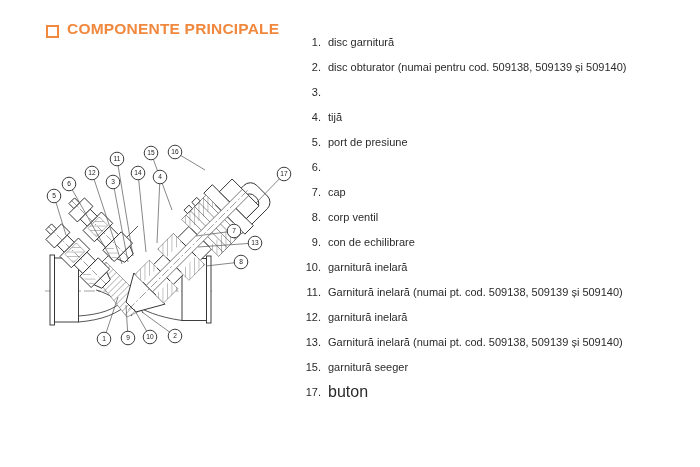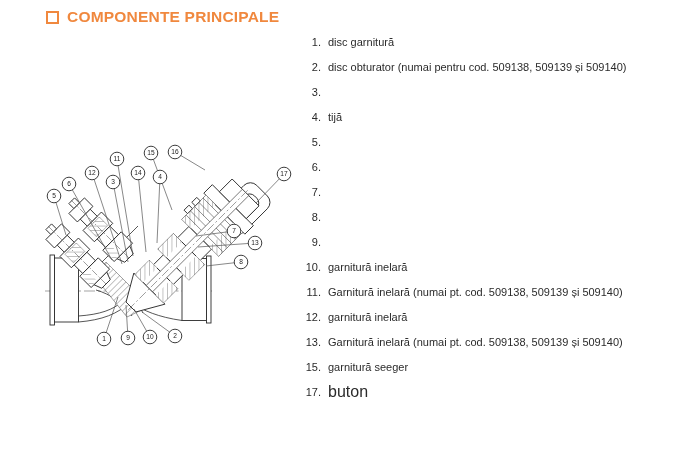--- a/index.html
+++ b/index.html
@@ -3,23 +3,23 @@
 <meta charset="utf-8">
 <style>
   :root{ --accent:#F0883E; --ink:#2b2b2b; --line:#2b2b2b; }
   html,body{margin:0;padding:0;background:#fff;}
   .page{
     position:relative; width:700px; height:467px; background:#fff;
     font-family:"Liberation Sans", sans-serif; color:var(--ink);
     overflow:hidden;
   }
   .title{
-    position:absolute; left:46px; top:8px; margin:0;
+    position:absolute; left:46px; top:20px; margin:0;
     font-size:15.5px; font-weight:bold; color:var(--accent);
-    letter-spacing:0.2px; display:flex; align-items:center;
+    letter-spacing:0.2px; display:flex; align-items:flex-end;
   }
   .bullet{
     display:inline-block; width:9px; height:9px;
     border:2.5px solid var(--accent); margin-right:8px; margin-top:1px;
     background:transparent;
   }
   .diagram{ position:absolute; left:30px; top:128px; width:278px; height:240px; }
   .diagram svg{ display:block; }
   .leader{ stroke:#555; stroke-width:0.7; }
   .callout-circle{ fill:#fff; stroke:#333; stroke-width:0.95; }
@@ -212,36 +212,40 @@
     <span class="num">3.</span>
   </li>
 
   <li class="component-item">
     <span class="num">4.</span>
     <span class="label">tijă</span>
   </li>
 
   <li class="component-item">
     <span class="num">5.</span>
+    <span class="label">port de presiune</span>
   </li>
 
   <li class="component-item">
     <span class="num">6.</span>
   </li>
 
   <li class="component-item">
     <span class="num">7.</span>
+    <span class="label">cap</span>
   </li>
 
   <li class="component-item">
     <span class="num">8.</span>
+    <span class="label">corp ventil</span>
   </li>
 
   <li class="component-item">
     <span class="num">9.</span>
+    <span class="label">con de echilibrare</span>
   </li>
 
   <li class="component-item">
     <span class="num">10.</span>
     <span class="label">garnitură inelară</span>
   </li>
 
   <li class="component-item">
     <span class="num">11.</span>
     <span class="label">Garnitură inelară (numai pt. cod. 509138, 509139 și 509140)</span>

